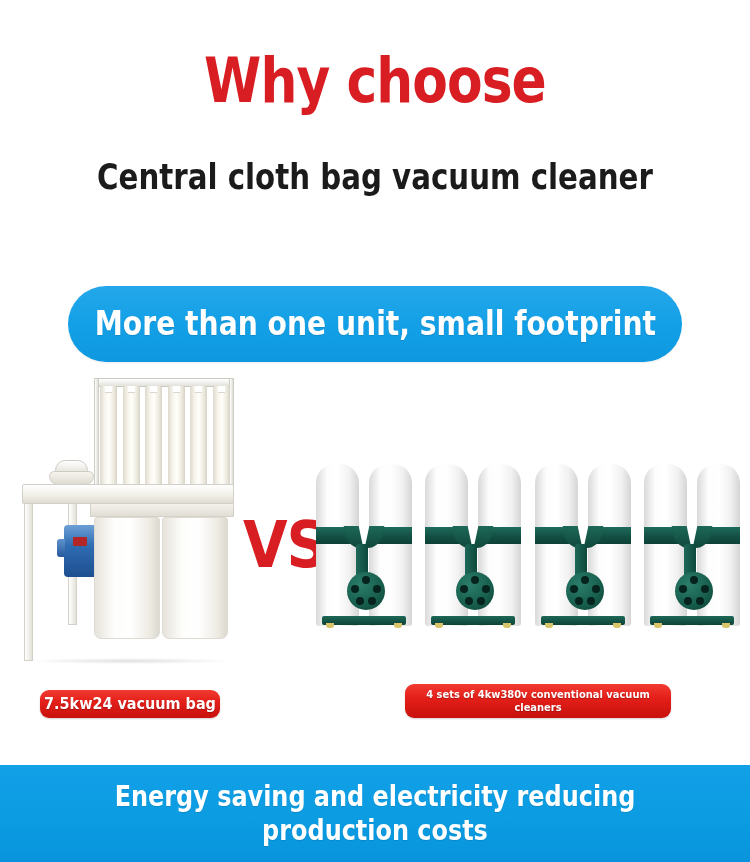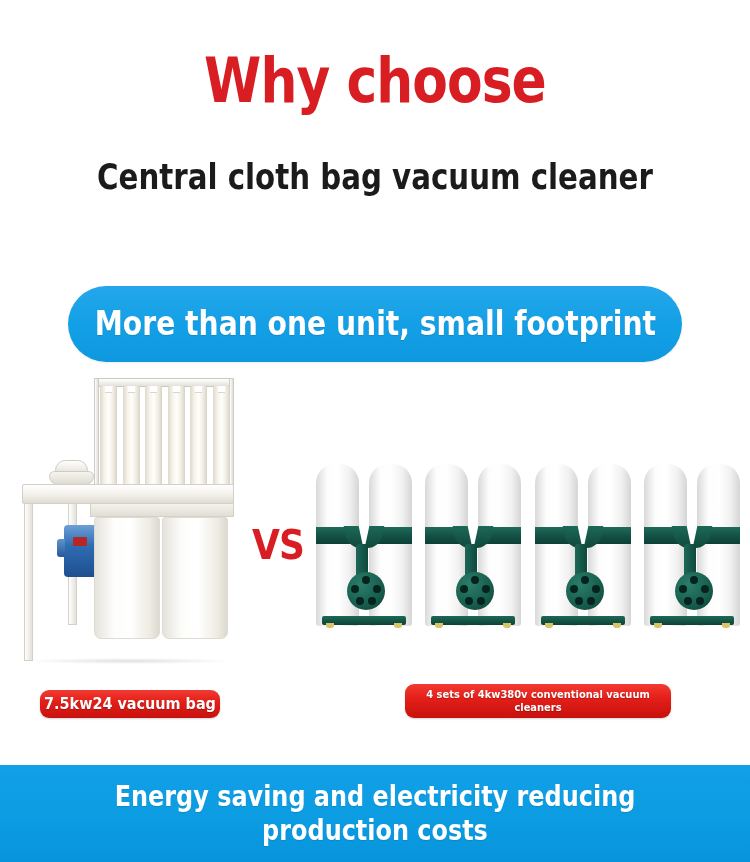--- a/index.html
+++ b/index.html
@@ -253,21 +253,21 @@
   }
 
   
   .vs {
     position: absolute;
     left: 243px;
     top: 152px;
     width: 70px;
     text-align: center;
     color: #d81e23;
-    font-size: 40px;
+    font-size: 64px;
     line-height: 50px;
     font-weight: bold;
     font-family: "DejaVu Sans Condensed", "Liberation Sans Narrow", "Liberation Sans", sans-serif;
     letter-spacing: -1px;
   }
 
   
   .units {
     position: absolute;
     left: 316px;

